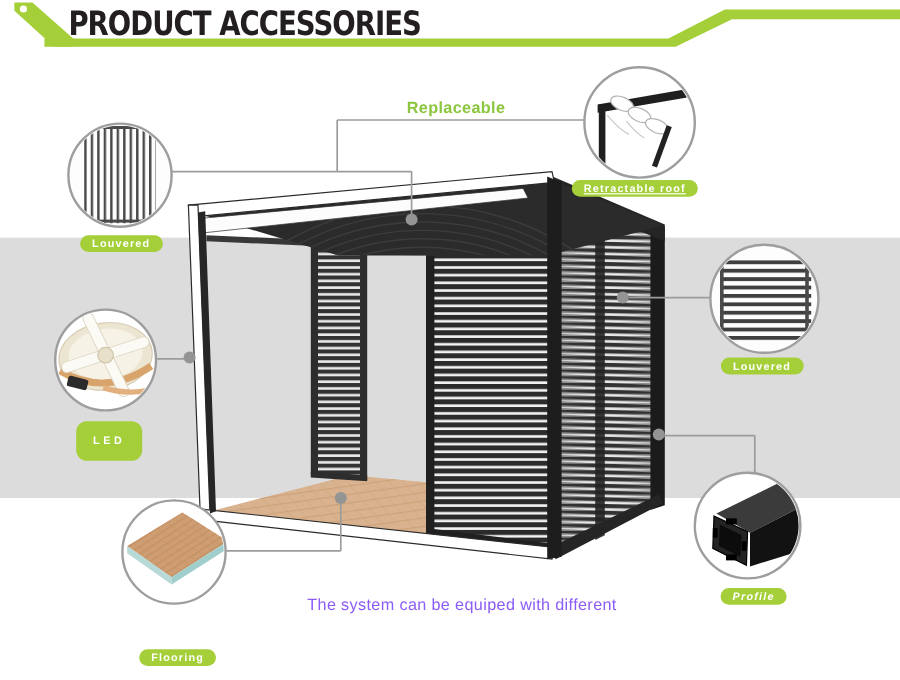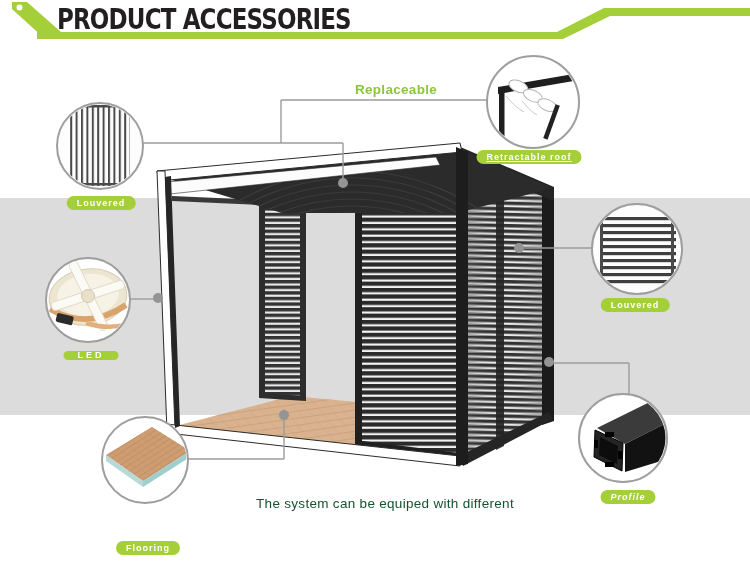--- a/index.html
+++ b/index.html
@@ -6,25 +6,25 @@
   .scene{position:relative;width:750px;height:567px;background:#ffffff;overflow:hidden;
          font-family:"Liberation Sans",sans-serif;}
   .band{position:absolute;left:0;top:198px;width:750px;height:217px;background:#dcdcdc;}
   .layer{position:absolute;left:0;top:0;width:750px;height:567px;}
   .page-title{position:absolute;left:57px;top:3px;font-family:"DejaVu Sans",sans-serif;
               font-weight:bold;font-size:28px;color:#231f20;letter-spacing:-1px;
               transform:scaleX(0.82);transform-origin:left top;white-space:nowrap;}
   .pill{position:absolute;transform:translateX(-50%);background:#a4cf39;color:#ffffff;
         font-size:9px;font-weight:bold;letter-spacing:1px;padding:2.5px 10px;
         border-radius:9px;white-space:nowrap;line-height:1;}
-  .pill-led{letter-spacing:3px;padding:0 14px;}
-  .replaceable{position:absolute;left:396px;top:82px;transform:translateX(-50%);
+  .pill-led{letter-spacing:3px;padding:12px 14px;}
+  .replaceable{position:absolute;left:380px;top:82px;transform:translateX(-50%);
                color:#8cc63e;font-weight:bold;font-size:13.5px;letter-spacing:0.3px;}
   .caption{position:absolute;left:185px;top:494px;width:400px;text-align:center;
-           color:#14532d;font-size:13.5px;line-height:19px;letter-spacing:0.3px;}
+           color:#8b5cf6;font-size:13.5px;line-height:19px;letter-spacing:0.3px;}
 </style>
 </head>
 <body>
 
 <div class="scene">
 
   <div class="band"></div>
 
   <svg class="layer" viewBox="0 0 750 567">
     <defs>

